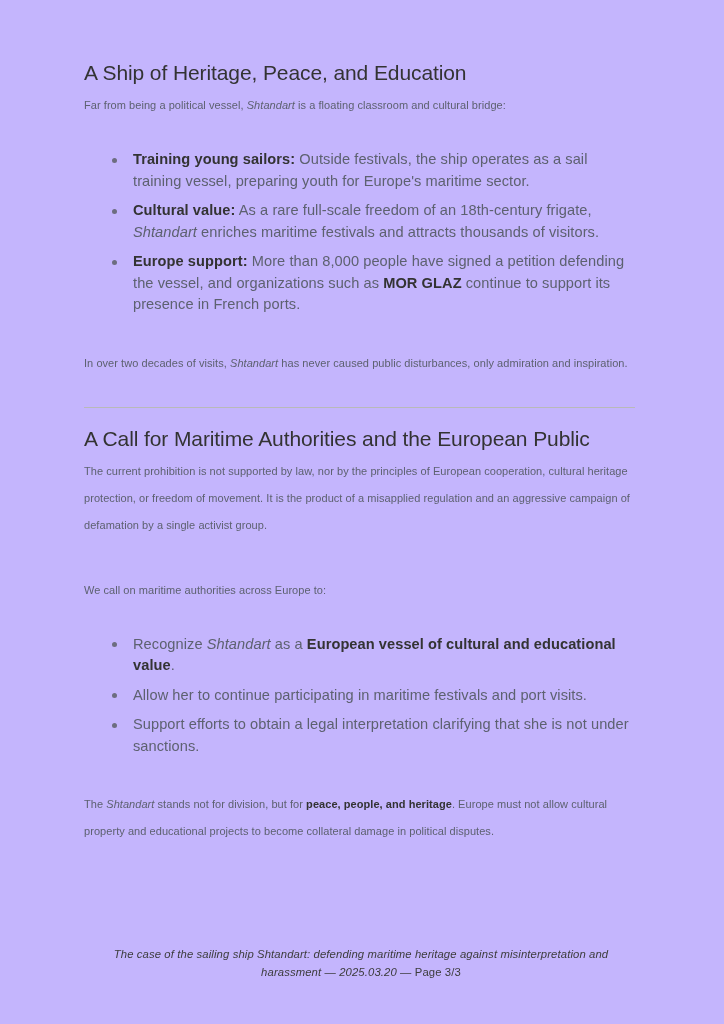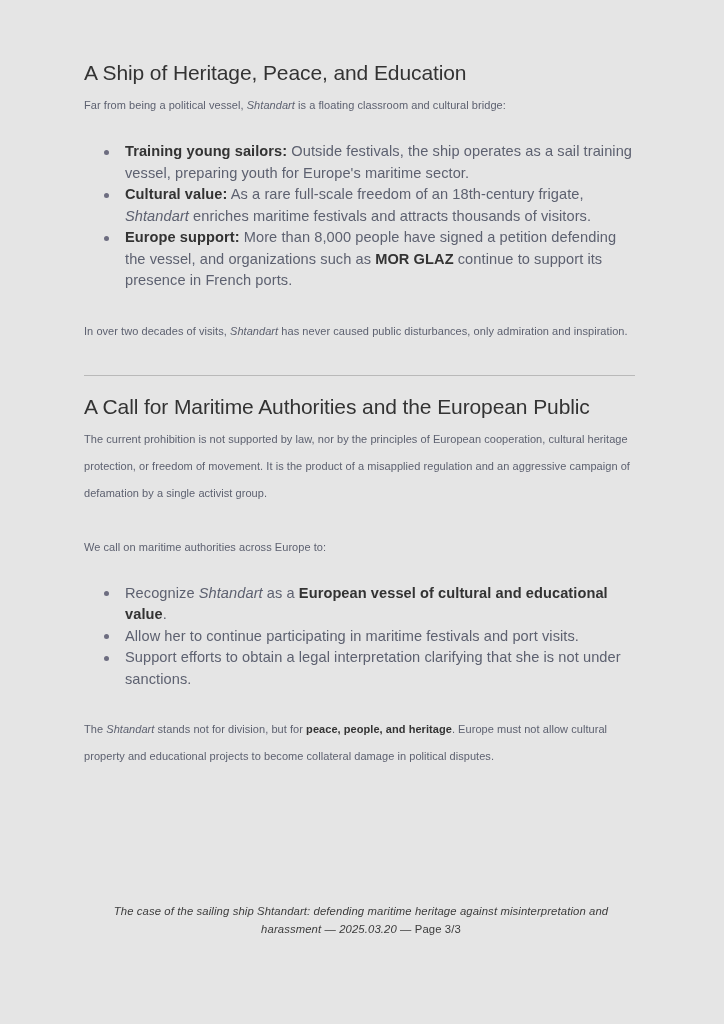--- a/index.html
+++ b/index.html
@@ -10,21 +10,21 @@
   body {
     width: 724px;
     height: 1024px;
     font-family: "Liberation Sans", sans-serif;
     -webkit-font-smoothing: antialiased;
   }
   .page {
     position: relative;
     width: 724px;
     height: 1024px;
-    background: #e5e5e5;
+    background: #c4b5fd;
     box-sizing: border-box;
   }
   .content {
     position: absolute;
     left: 84px;
     top: 58px;
     width: 554px;
   }
   h1.section-heading {
     font-size: 21px;
@@ -35,36 +35,36 @@
     letter-spacing: -0.1px;
   }
   p.body-text {
     font-size: 11px;
     color: #5d6170;
     line-height: 27px;
     margin: 0;
     letter-spacing: 0.005em;
   }
   p.body-text + p.body-text {
-    margin-top: 27px;
+    margin-top: 38px;
   }
   .spacer-md { height: 22px; }
   .spacer-lg { height: 26px; }
   ul.bullets {
     list-style: none;
     margin: 0;
     padding: 0;
   }
   ul.bullets li {
     position: relative;
     padding-left: 41px;
     font-size: 14.6px;
     color: #5d6170;
     line-height: 21.5px;
-    margin: 0;
+    margin: 8px;
     letter-spacing: 0.005em;
   }
   ul.bullets li::before {
     content: "";
     position: absolute;
     left: 20px;
     top: 8.5px;
     width: 5px;
     height: 5px;
     border-radius: 50%;
@@ -79,21 +79,21 @@
   }
   hr.divider {
     border: 0;
     border-top: 1px solid #b9b9b9;
     margin: 0;
     width: 551px;
   }
   .footer {
     position: absolute;
     left: 84px;
-    top: 903px;
+    top: 946px;
     width: 554px;
     text-align: center;
     font-size: 11.3px;
     font-style: italic;
     color: #3c3c3c;
     line-height: 17.5px;
     letter-spacing: 0.01em;
   }
   .footer .page-num {
     font-style: normal;

